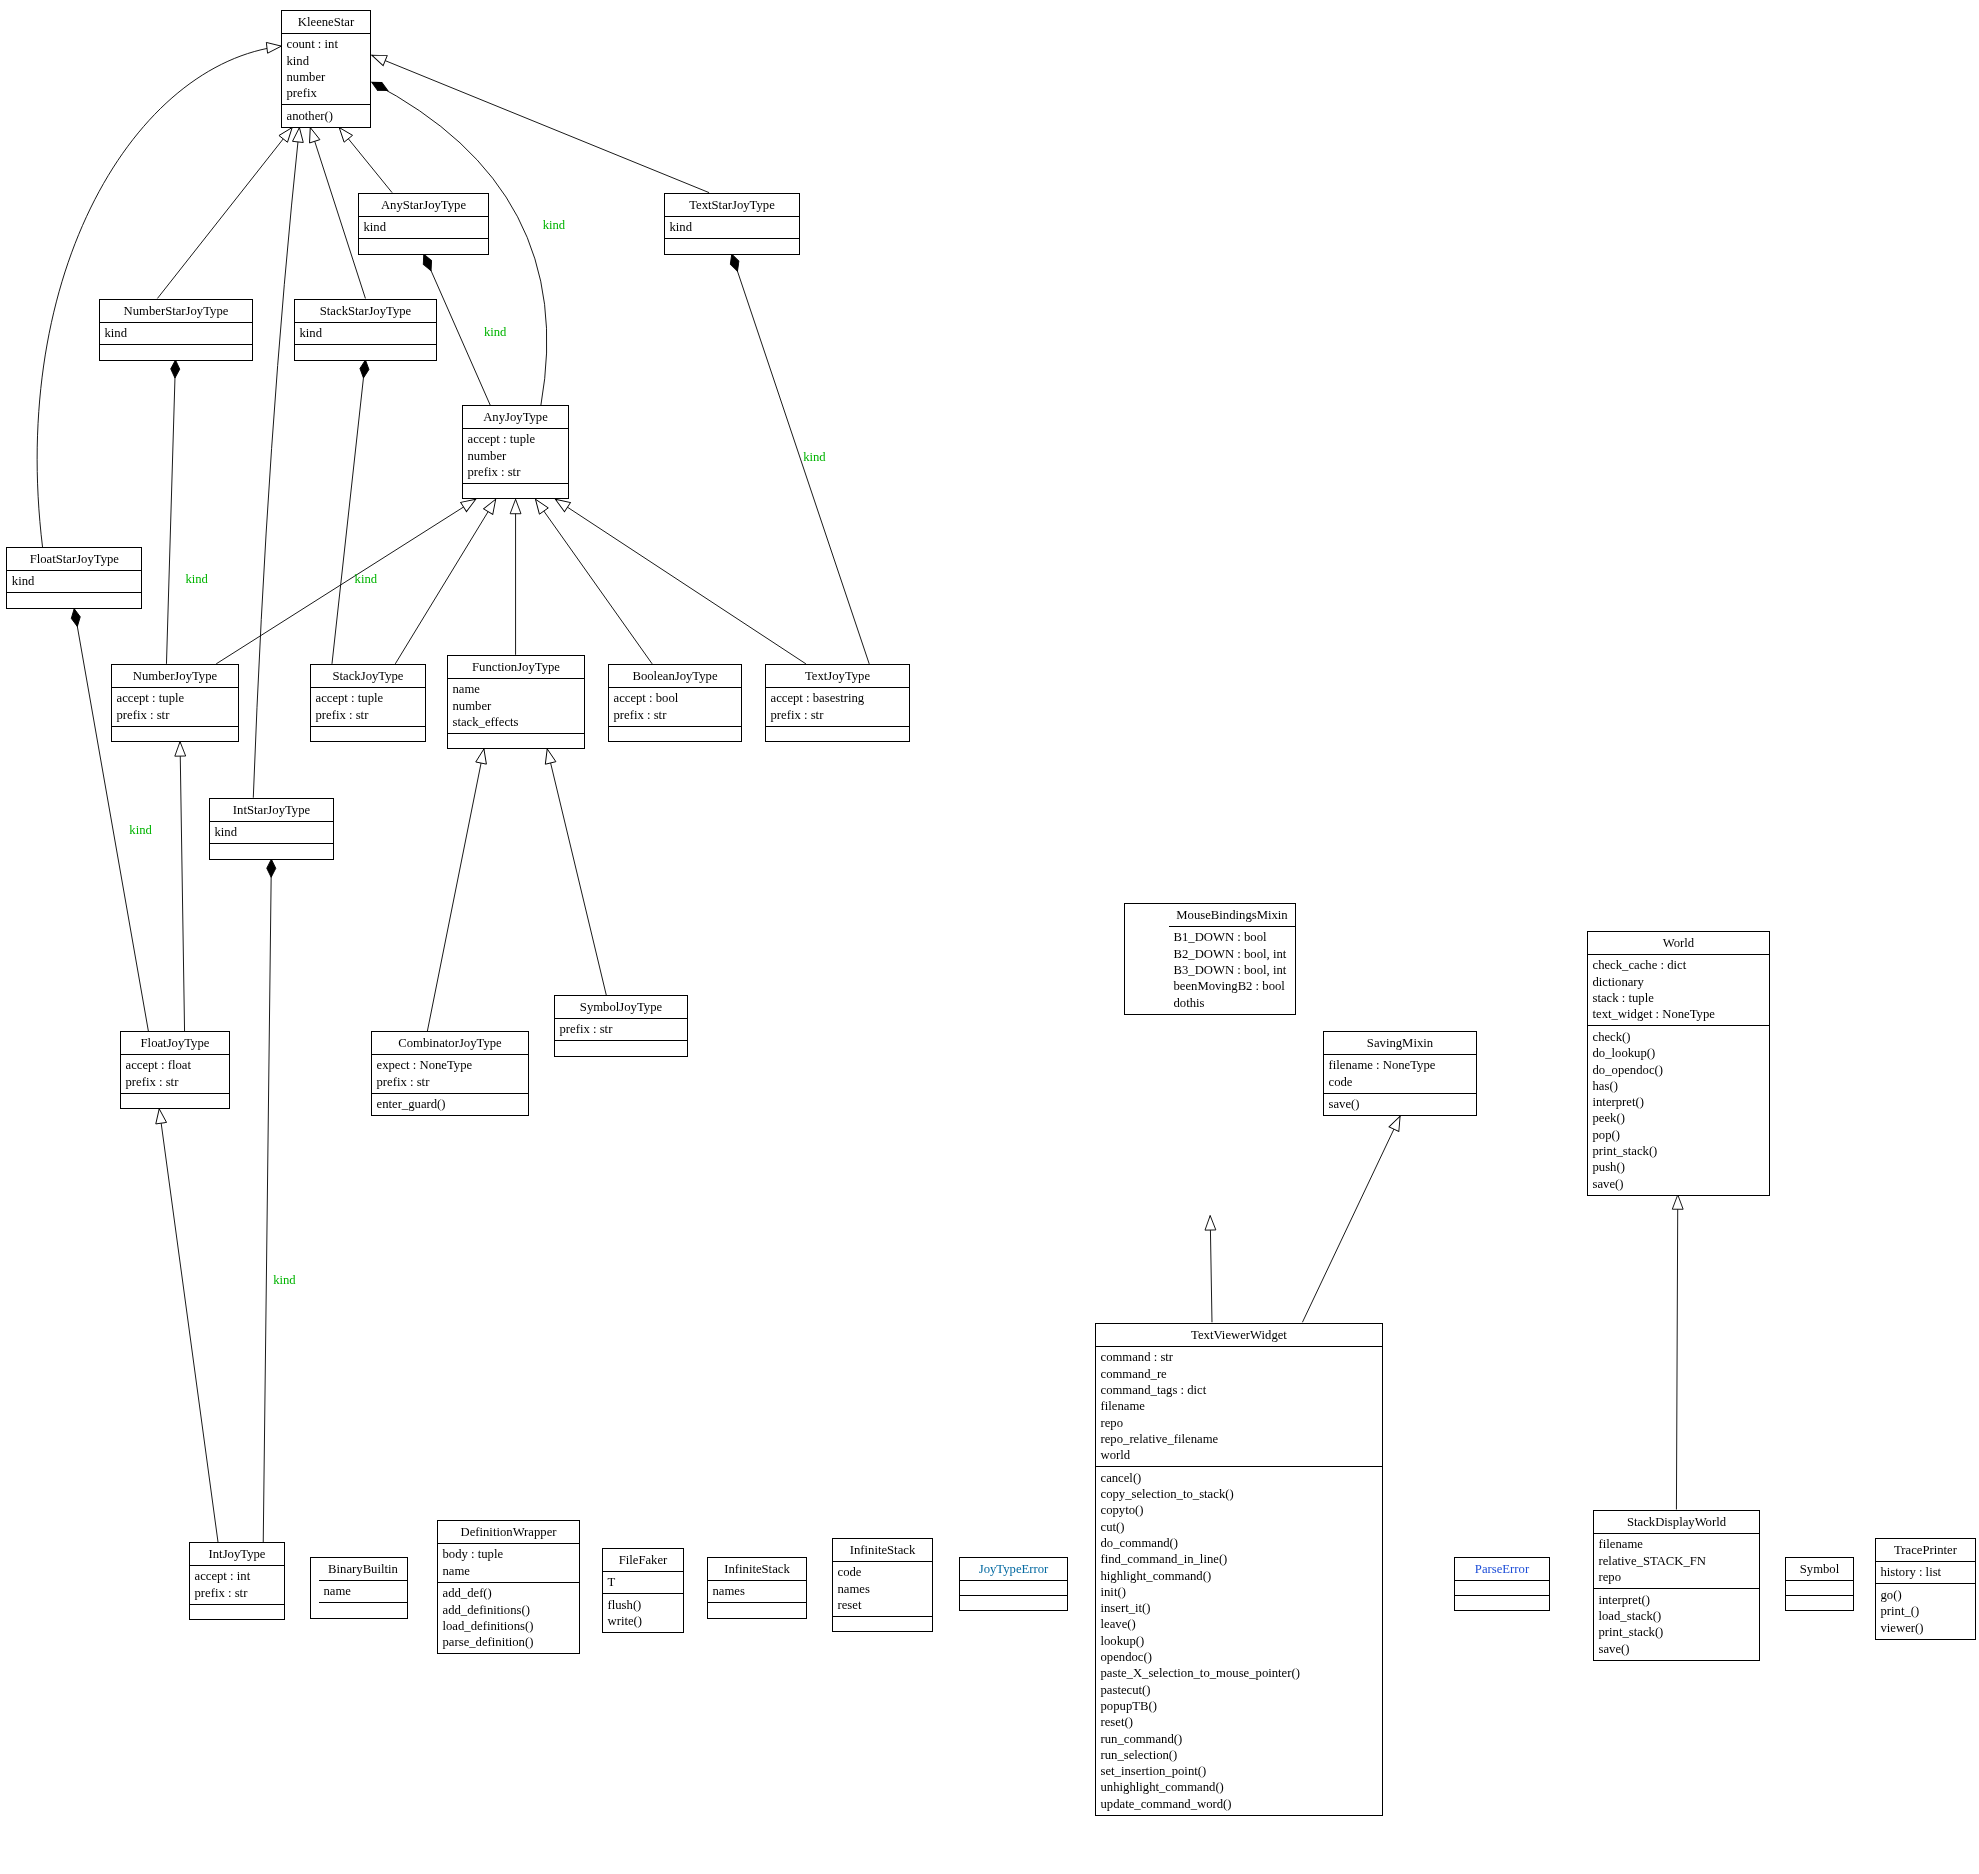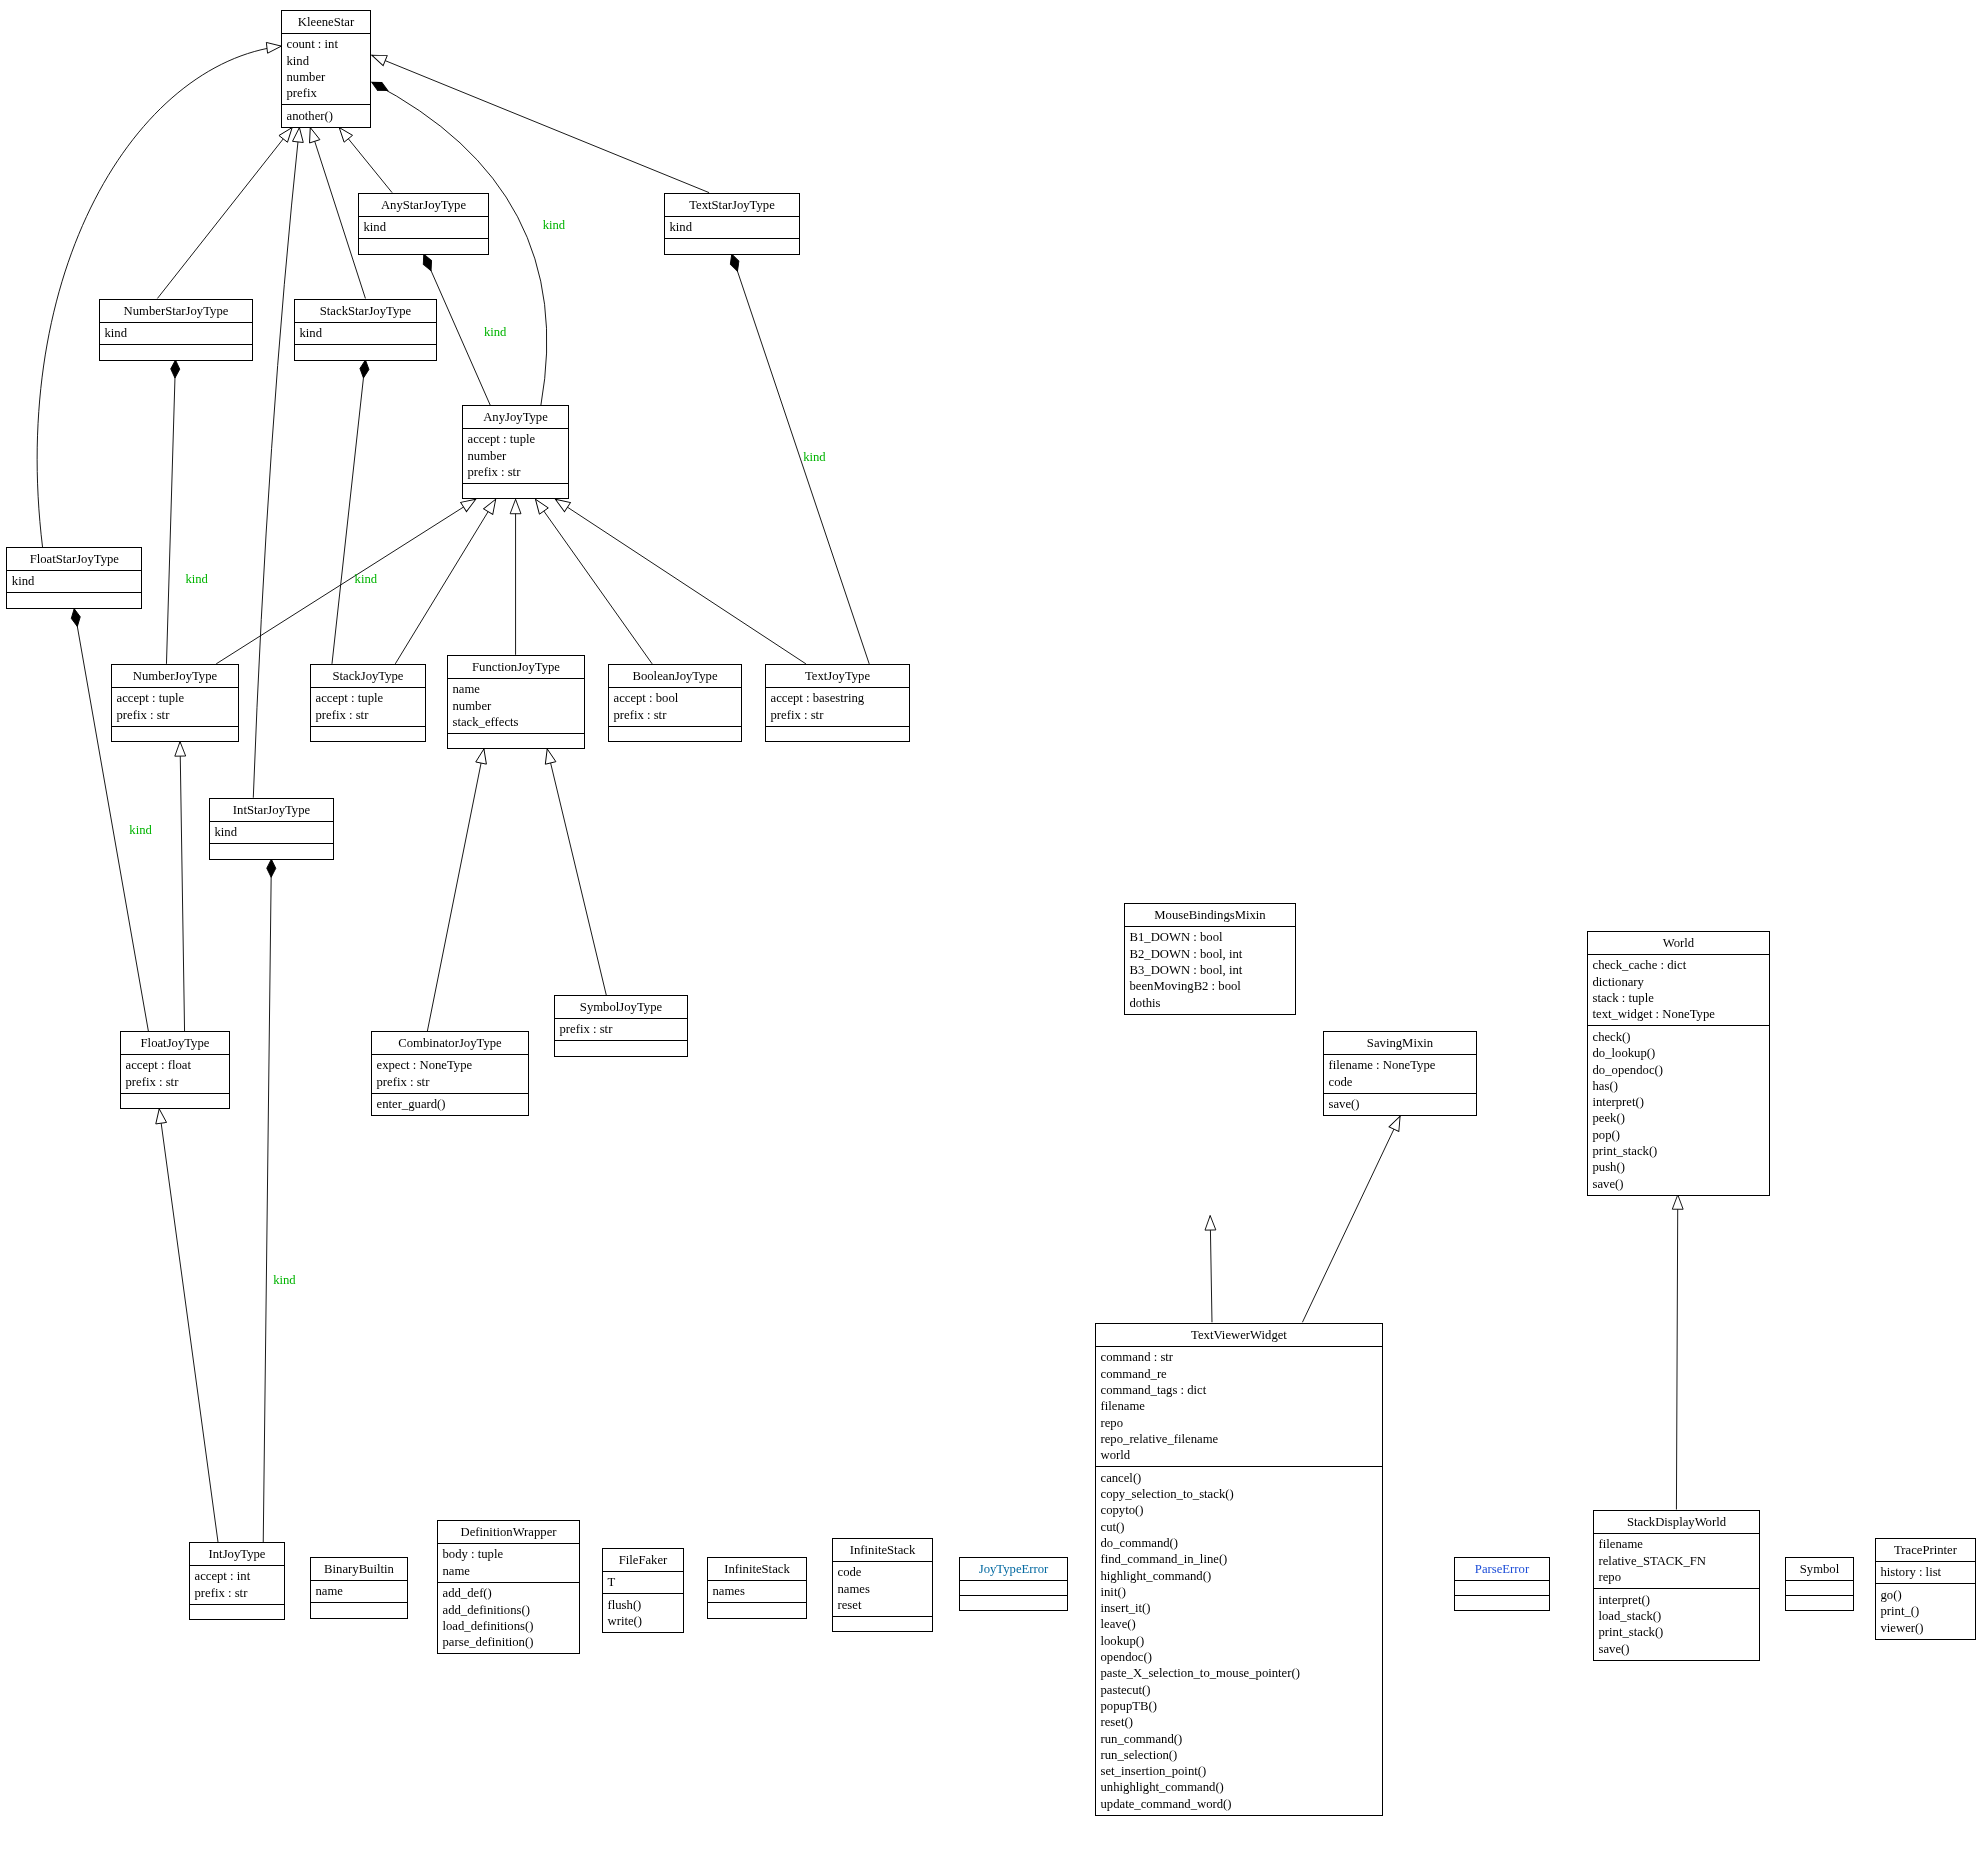--- a/index.html
+++ b/index.html
@@ -180,21 +180,21 @@
         <div class="member">enter_guard()</div>
       </div>
     </div>
     <div class="class-box" style="left: 554px; top: 995px; width: 134px;">
       <div class="class-title">SymbolJoyType</div>
       <div class="compartment">
         <div class="member">prefix : str</div>
       </div>
       <div class="compartment"></div>
     </div>
-    <div class="class-box" style="left: 1124px; top: 903px; width: 172px;">
+    <div class="class-box" style="left: 1124px; top: 903px; width: 172px; padding-left: 44px;">
       <div class="class-title">MouseBindingsMixin</div>
       <div class="compartment">
         <div class="member">B1_DOWN : bool</div>
         <div class="member">B2_DOWN : bool, int</div>
         <div class="member">B3_DOWN : bool, int</div>
         <div class="member">beenMovingB2 : bool</div>
         <div class="member">dothis</div>
       </div>
     </div>
     <div class="class-box" style="left: 1323px; top: 1031px; width: 154px;">
@@ -264,21 +264,21 @@
       </div>
     </div>
     <div class="class-box" style="left: 189px; top: 1542px; width: 96px;">
       <div class="class-title">IntJoyType</div>
       <div class="compartment">
         <div class="member">accept : int</div>
         <div class="member">prefix : str</div>
       </div>
       <div class="compartment"></div>
     </div>
-    <div class="class-box" style="left: 310px; top: 1557px; width: 98px;">
+    <div class="class-box" style="left: 310px; top: 1557px; width: 98px; padding-left: 8px;">
       <div class="class-title">BinaryBuiltin</div>
       <div class="compartment">
         <div class="member">name</div>
       </div>
       <div class="compartment"></div>
     </div>
     <div class="class-box" style="left: 437px; top: 1520px; width: 143px;">
       <div class="class-title">DefinitionWrapper</div>
       <div class="compartment">
         <div class="member">body : tuple</div>

